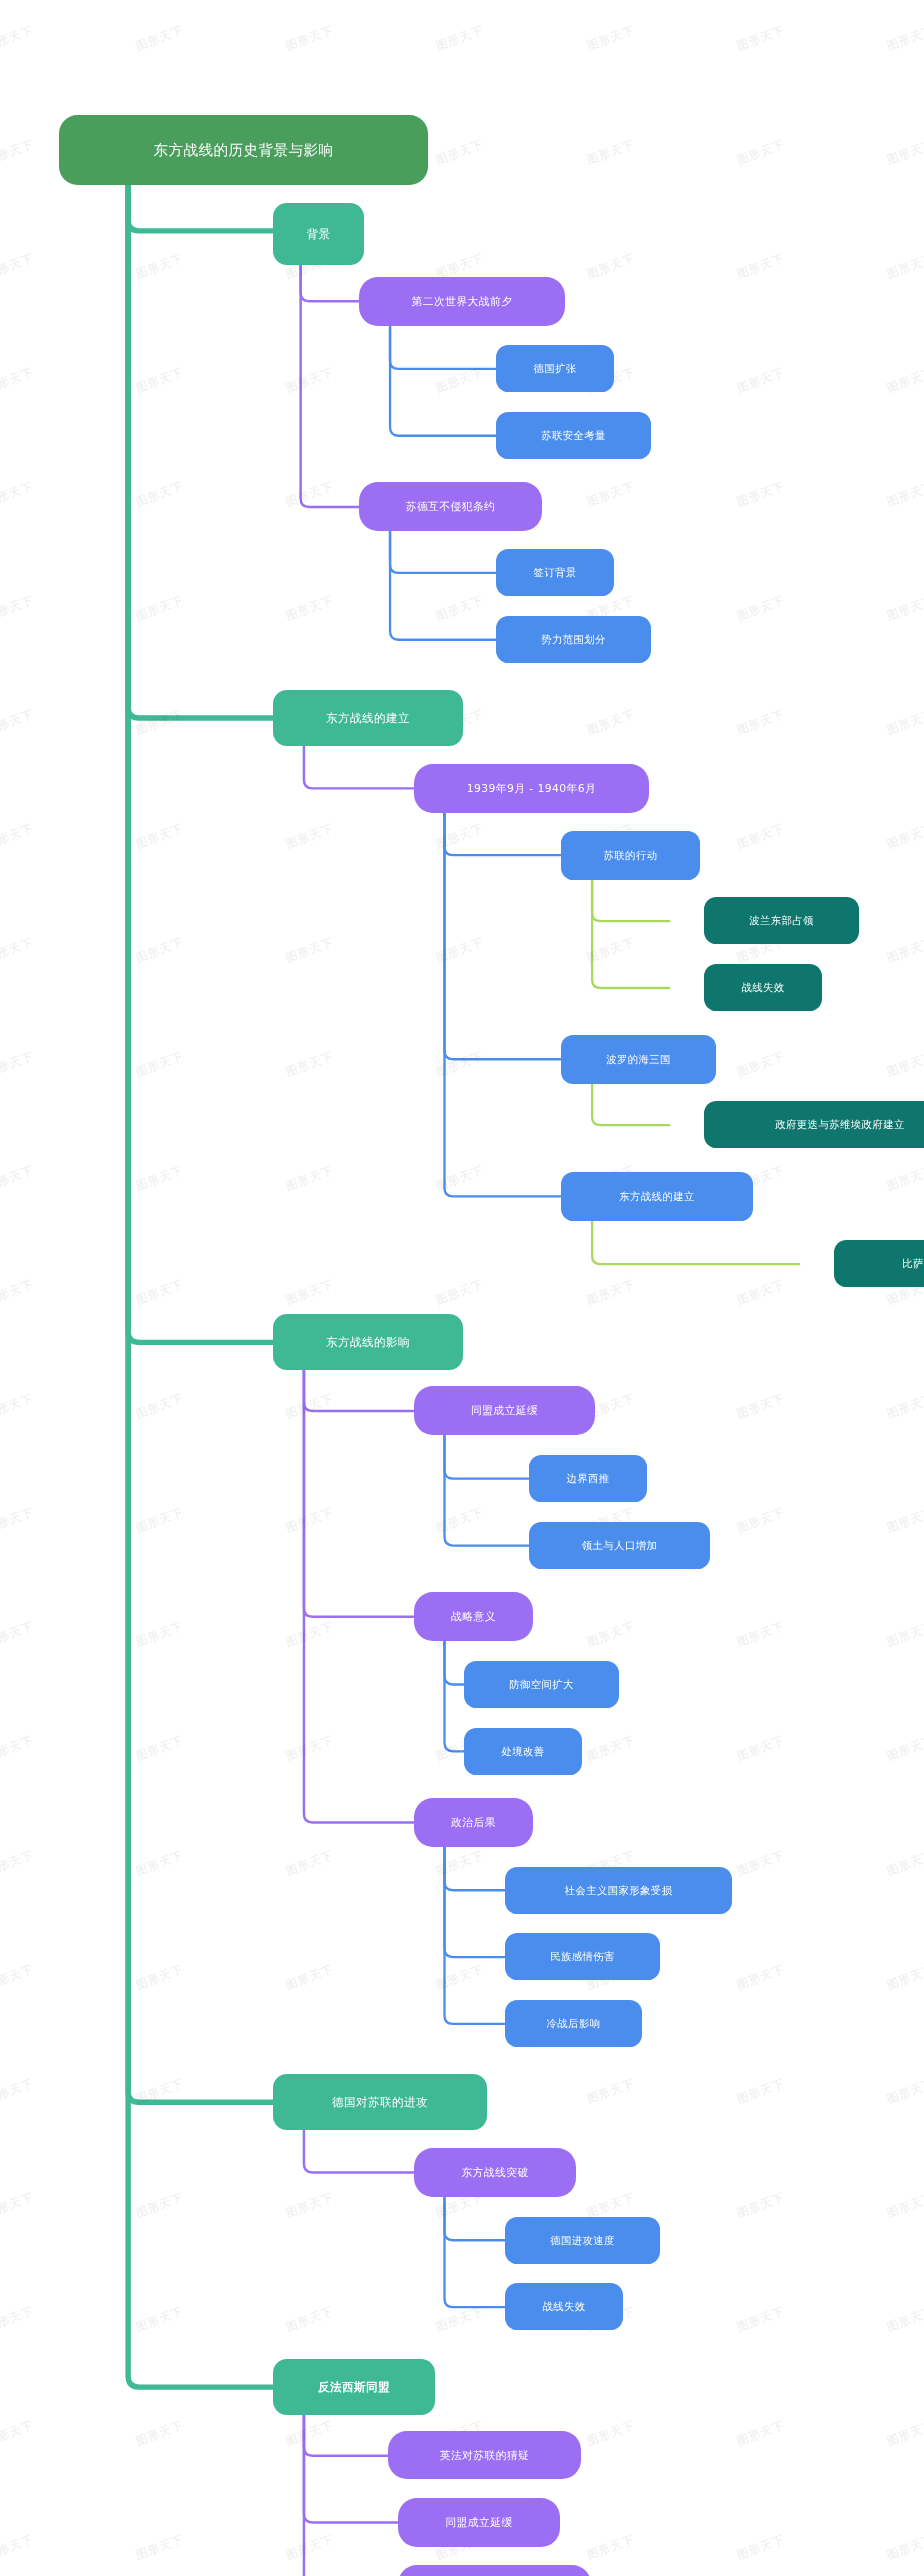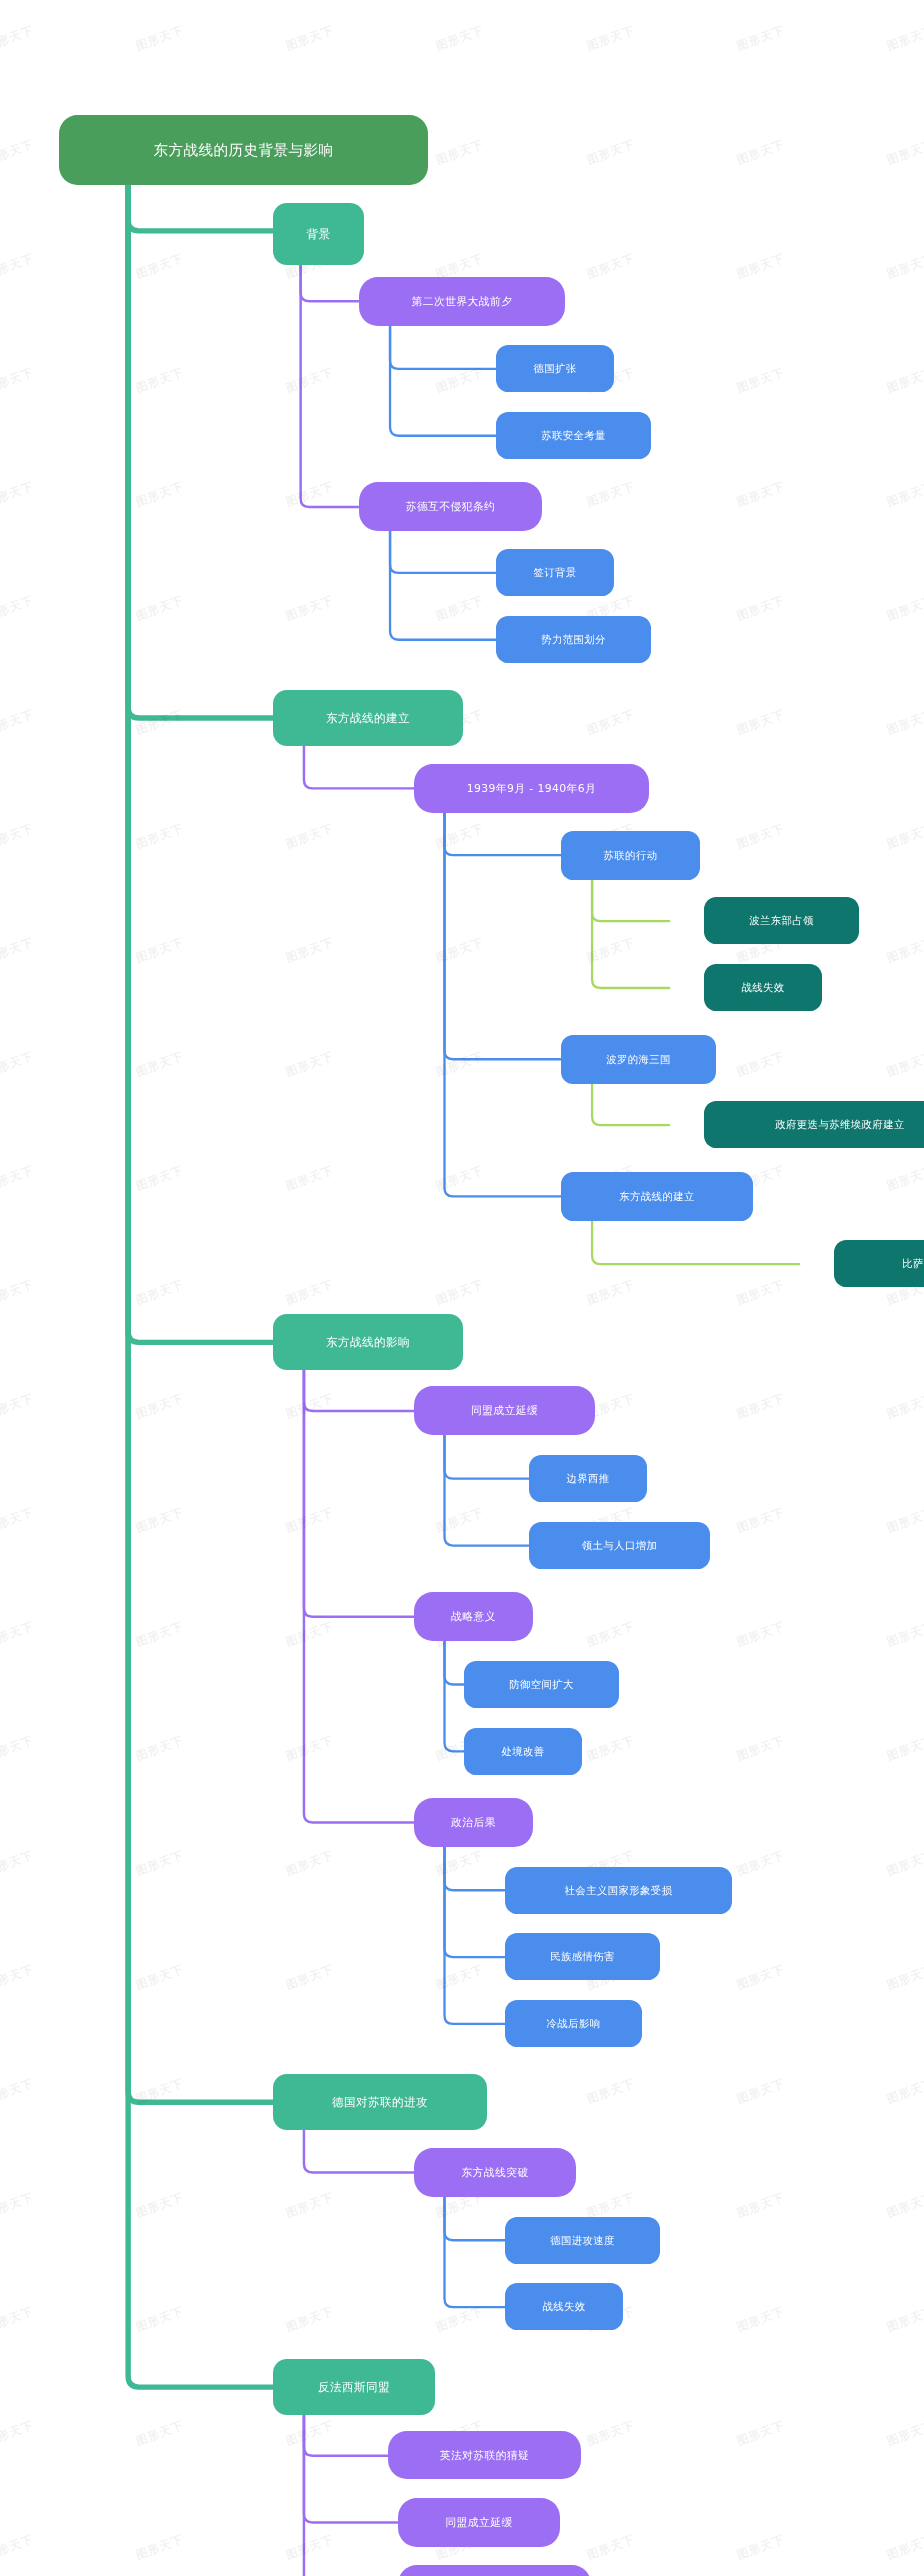--- a/index.html
+++ b/index.html
@@ -354,21 +354,21 @@
       </div>
       <div class="node l2" style="left: 414px; top: 2148px; min-width: 162px; height: 49px; line-height: 49px;">
         <span>东方战线突破</span>
       </div>
       <div class="node l3" style="left: 505px; top: 2217px; min-width: 155px; height: 47px; line-height: 47px;">
         <span>德国进攻速度</span>
       </div>
       <div class="node l3" style="left: 505px; top: 2283px; min-width: 118px; height: 47px; line-height: 47px;">
         <span>战线失效</span>
       </div>
-      <div class="node l1" style="left: 273px; top: 2359px; min-width: 162px; height: 56px; line-height: 56px;">
+      <div class="node l1" style="left: 273px; top: 2359px; min-width: 162px; height: 56px; line-height: 56px; font-weight: bold;">
         <span>反法西斯同盟</span>
       </div>
       <div class="node l2" style="left: 388px; top: 2431px; min-width: 193px; height: 48px; line-height: 49px;">
         <span>英法对苏联的猜疑</span>
       </div>
       <div class="node l2" style="left: 398px; top: 2498px; min-width: 162px; height: 49px; line-height: 49px;">
         <span>同盟成立延缓</span>
       </div>
       <div class="node l2" style="left: 398px; top: 2565px; min-width: 193px; height: 49px; line-height: 49px;">
         <span>反法西斯事业影响</span>

